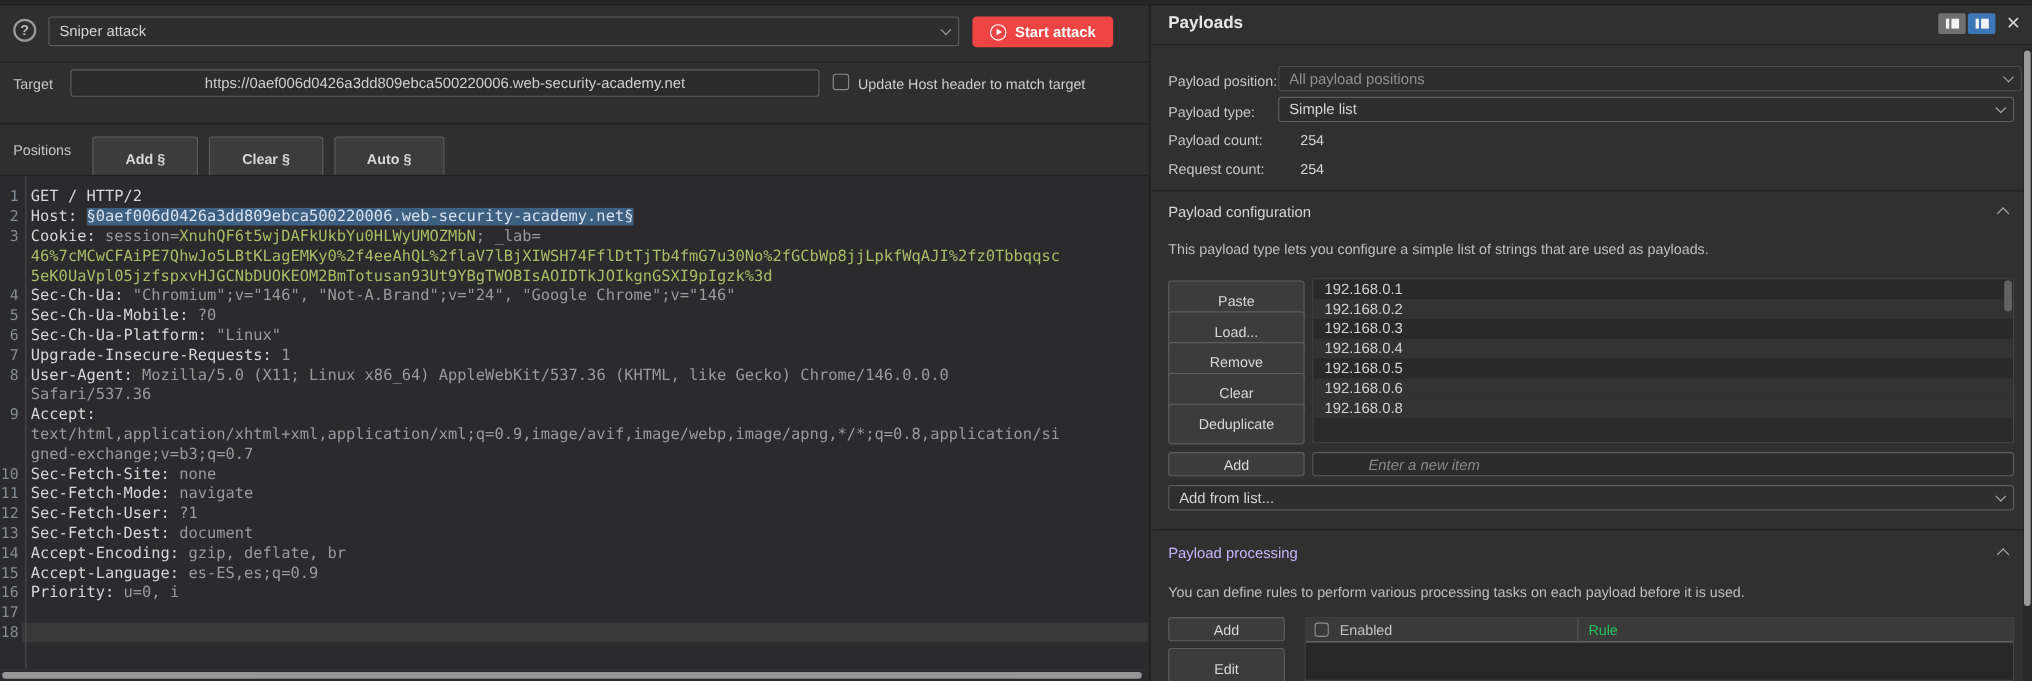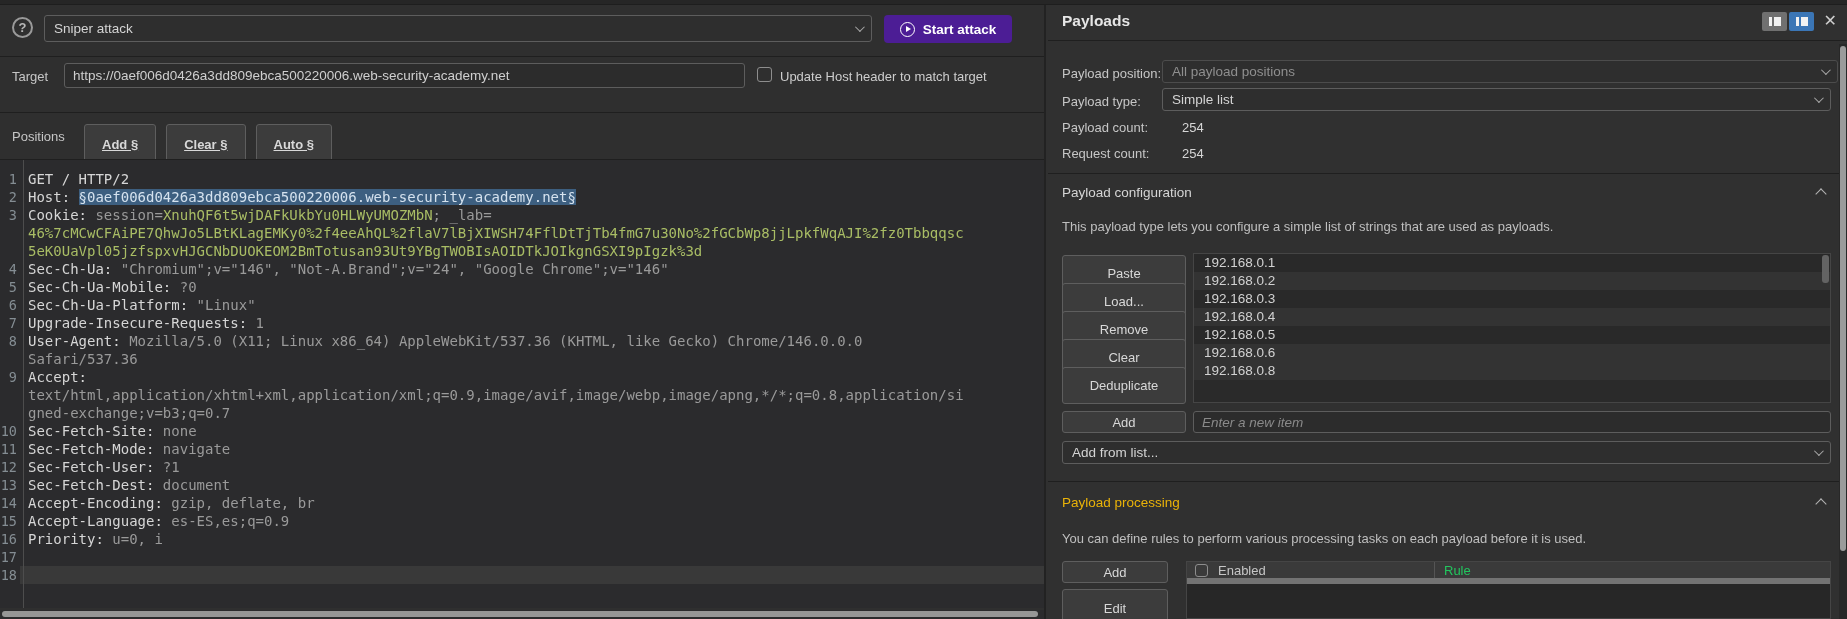--- a/index.html
+++ b/index.html
@@ -26,40 +26,40 @@
           transform:rotate(-135deg); }
   .btn {
     position:absolute; display:flex; align-items:center; justify-content:center;
     background:#3c3c3c; border:1px solid #5e5e5e; border-radius:3px; color:#d8d8d8;
     font-size:13px; cursor:default;
   }
   .btn.bold { font-weight:bold; }
   .text-input {
     position:absolute; display:flex; align-items:center;
     background:#2c2c2c; border:1px solid #5d5d5d; border-radius:3px; padding:0 8px;
-    color:#cfcfcf; font-size:13.5px;
+    color:#cfcfcf; font-size:13.5px;justify-content:center;
   }
   .checkbox { display:inline-block; width:15px; height:15px; border:1.5px solid #8d8d8d; border-radius:3px; background:transparent; flex:none; }
   .hdiv { position:absolute; left:0; right:0; height:1px; background:#1f1f1f; }
   .lbl { position:absolute; color:#c6c6c6; }
 
   
   .left-panel { position:absolute; left:0; top:5px; width:1046px; height:614px; background:#2f2f2f; border-right:2px solid #222; }
   .help { position:absolute; left:12px; top:12px; width:21px; height:21px; border:2px solid #9a9a9a; border-radius:50%;
           display:flex; align-items:center; justify-content:center; color:#b8b8b8; font-weight:bold; font-size:13px; }
   .start-btn {
     position:absolute; left:884px; top:10px; width:128px; height:28px;
-    background:#4c1d95; border:none; border-radius:4px; color:#fff; font-weight:bold; font-size:13.5px;
+    background:#ef4444; border:none; border-radius:4px; color:#fff; font-weight:bold; font-size:13.5px;
     display:flex; align-items:center; justify-content:center; gap:8px; font-family:"Liberation Sans",sans-serif;
   }
   .play-circle { width:15px; height:15px; border:1.5px solid #fff; border-radius:50%; position:relative; flex:none; }
   .play-circle::after { content:""; position:absolute; left:5px; top:3.5px; border-left:5px solid #fff;
     border-top:3.5px solid transparent; border-bottom:3.5px solid transparent; }
   .pos-buttons { position:absolute; left:84px; top:119px; display:flex; gap:10px; }
-  .pos-buttons .btn { position:static; height:40px; padding:0 17px;text-decoration:underline; }
+  .pos-buttons .btn { position:static; height:40px; padding:0 29px; }
 
   
   .editor { position:absolute; left:0; top:155px; width:1044px; height:448px; background:#2b2b2d; padding-top:10px; overflow:hidden; }
   .editor::before { content:""; position:absolute; left:23px; top:0; bottom:0; width:1px; background:#4d4d4d; }
   .ed-row { display:flex; height:18px; line-height:18px; font-family:"DejaVu Sans Mono", monospace; font-size:14px; white-space:pre; }
   .ed-num { width:20px; text-align:right; padding-right:3px; color:#848d93; flex:none; font-size:13.5px; }
   .ed-text { flex:1; padding-left:8px; }
   .ed-row.current .ed-text { background:#393939; }
   .seg-n { color:#d6d6d6; }
   .seg-v { color:#9a9a9a; }
@@ -81,25 +81,25 @@
 
   .count-val { position:absolute; left:134px; color:#d6d6d6; }
 
   .cfg-btn { left:14px; width:124px; height:37px; }
   .plist { position:absolute; left:145px; right:16px; top:248px; height:150px; border:1px solid #454545; background:#2a2a2a; overflow:hidden; }
   .pl-row { height:18px; line-height:18px; padding-left:10px; font-size:13.5px; color:#d2d2d2; background:#292929; }
   .pl-row.alt { background:#333333; }
   .plist .vthumb { position:absolute; right:1px; top:1px; width:7px; height:28px; background:#636363; border-radius:3px; }
   .add-input { left:145px; right:16px; top:406px; height:22px; }
   .add-input input { background:transparent; border:none; outline:none; width:100%; color:#cfcfcf;
-    font-style:italic; font-size:13.5px; font-family:"Liberation Sans",sans-serif; }
+    font-style:italic; font-size:13.5px; font-family:"Liberation Sans",sans-serif;margin-left:42px; }
   .add-input input::placeholder { color:#8a8a8a; }
 
   .ptable { position:absolute; left:138px; right:16px; top:556px; bottom:0; border:1px solid #454545; background:#272727; }
-  .pt-header { position:absolute; left:0; right:0; top:0; height:22px; background:#3a3a3a; border-bottom:6px solid #737373;
+  .pt-header { position:absolute; left:0; right:0; top:0; height:22px; background:#3a3a3a; border-bottom:1px solid #737373;
                display:flex; align-items:center; }
   .pt-header .checkbox { width:13px; height:13px; margin-left:8px; border-width:1.3px; }
   .pt-col-enabled { margin-left:10px; color:#c6c6c6; }
   .pt-div { position:absolute; left:247px; top:0; bottom:0; width:1px; background:#555; }
   .pt-col-rule { position:absolute; left:257px; color:#22c55e; }
 
   .vscroll { position:absolute; right:0; top:39px; width:8px; bottom:0; background:#282828; }
   .vscroll .vthumb { position:absolute; right:1px; top:2px; width:6px; height:505px; background:#9b9b9b; border-radius:3px; }
 </style>
 </head>
@@ -240,21 +240,21 @@
     <input type="text" placeholder="Enter a new item" style="">
   </div>
 
   <div class="combo" style="left:14px; top:436px; right:16px; height:23px;">
     <span>Add from list...</span>
     <span class="chev"></span>
   </div>
 
   <div class="hdiv" style="top:476px"></div>
 
-  <span class="lbl" style="left:14px; top:490px; color:#eab308; font-size:13.5px;">Payload processing</span>
+  <span class="lbl" style="left:14px; top:490px; color:#c4b5fd; font-size:13.5px;">Payload processing</span>
   <span class="chev-up" style="right:22px; top:495px;"></span>
 
   <span class="lbl" style="left:14px; top:526px; color:#bfbfbf;">You can define rules to perform various processing tasks on each payload before it is used.</span>
 
   <button class="btn" style="left:14px; top:556px; width:106px; height:22px;">Add</button>
   <button class="btn" style="left:14px; top:584px; width:106px; height:38px;">Edit</button>
 
   <div class="ptable">
     <div class="pt-header">
       <span class="checkbox"></span>

